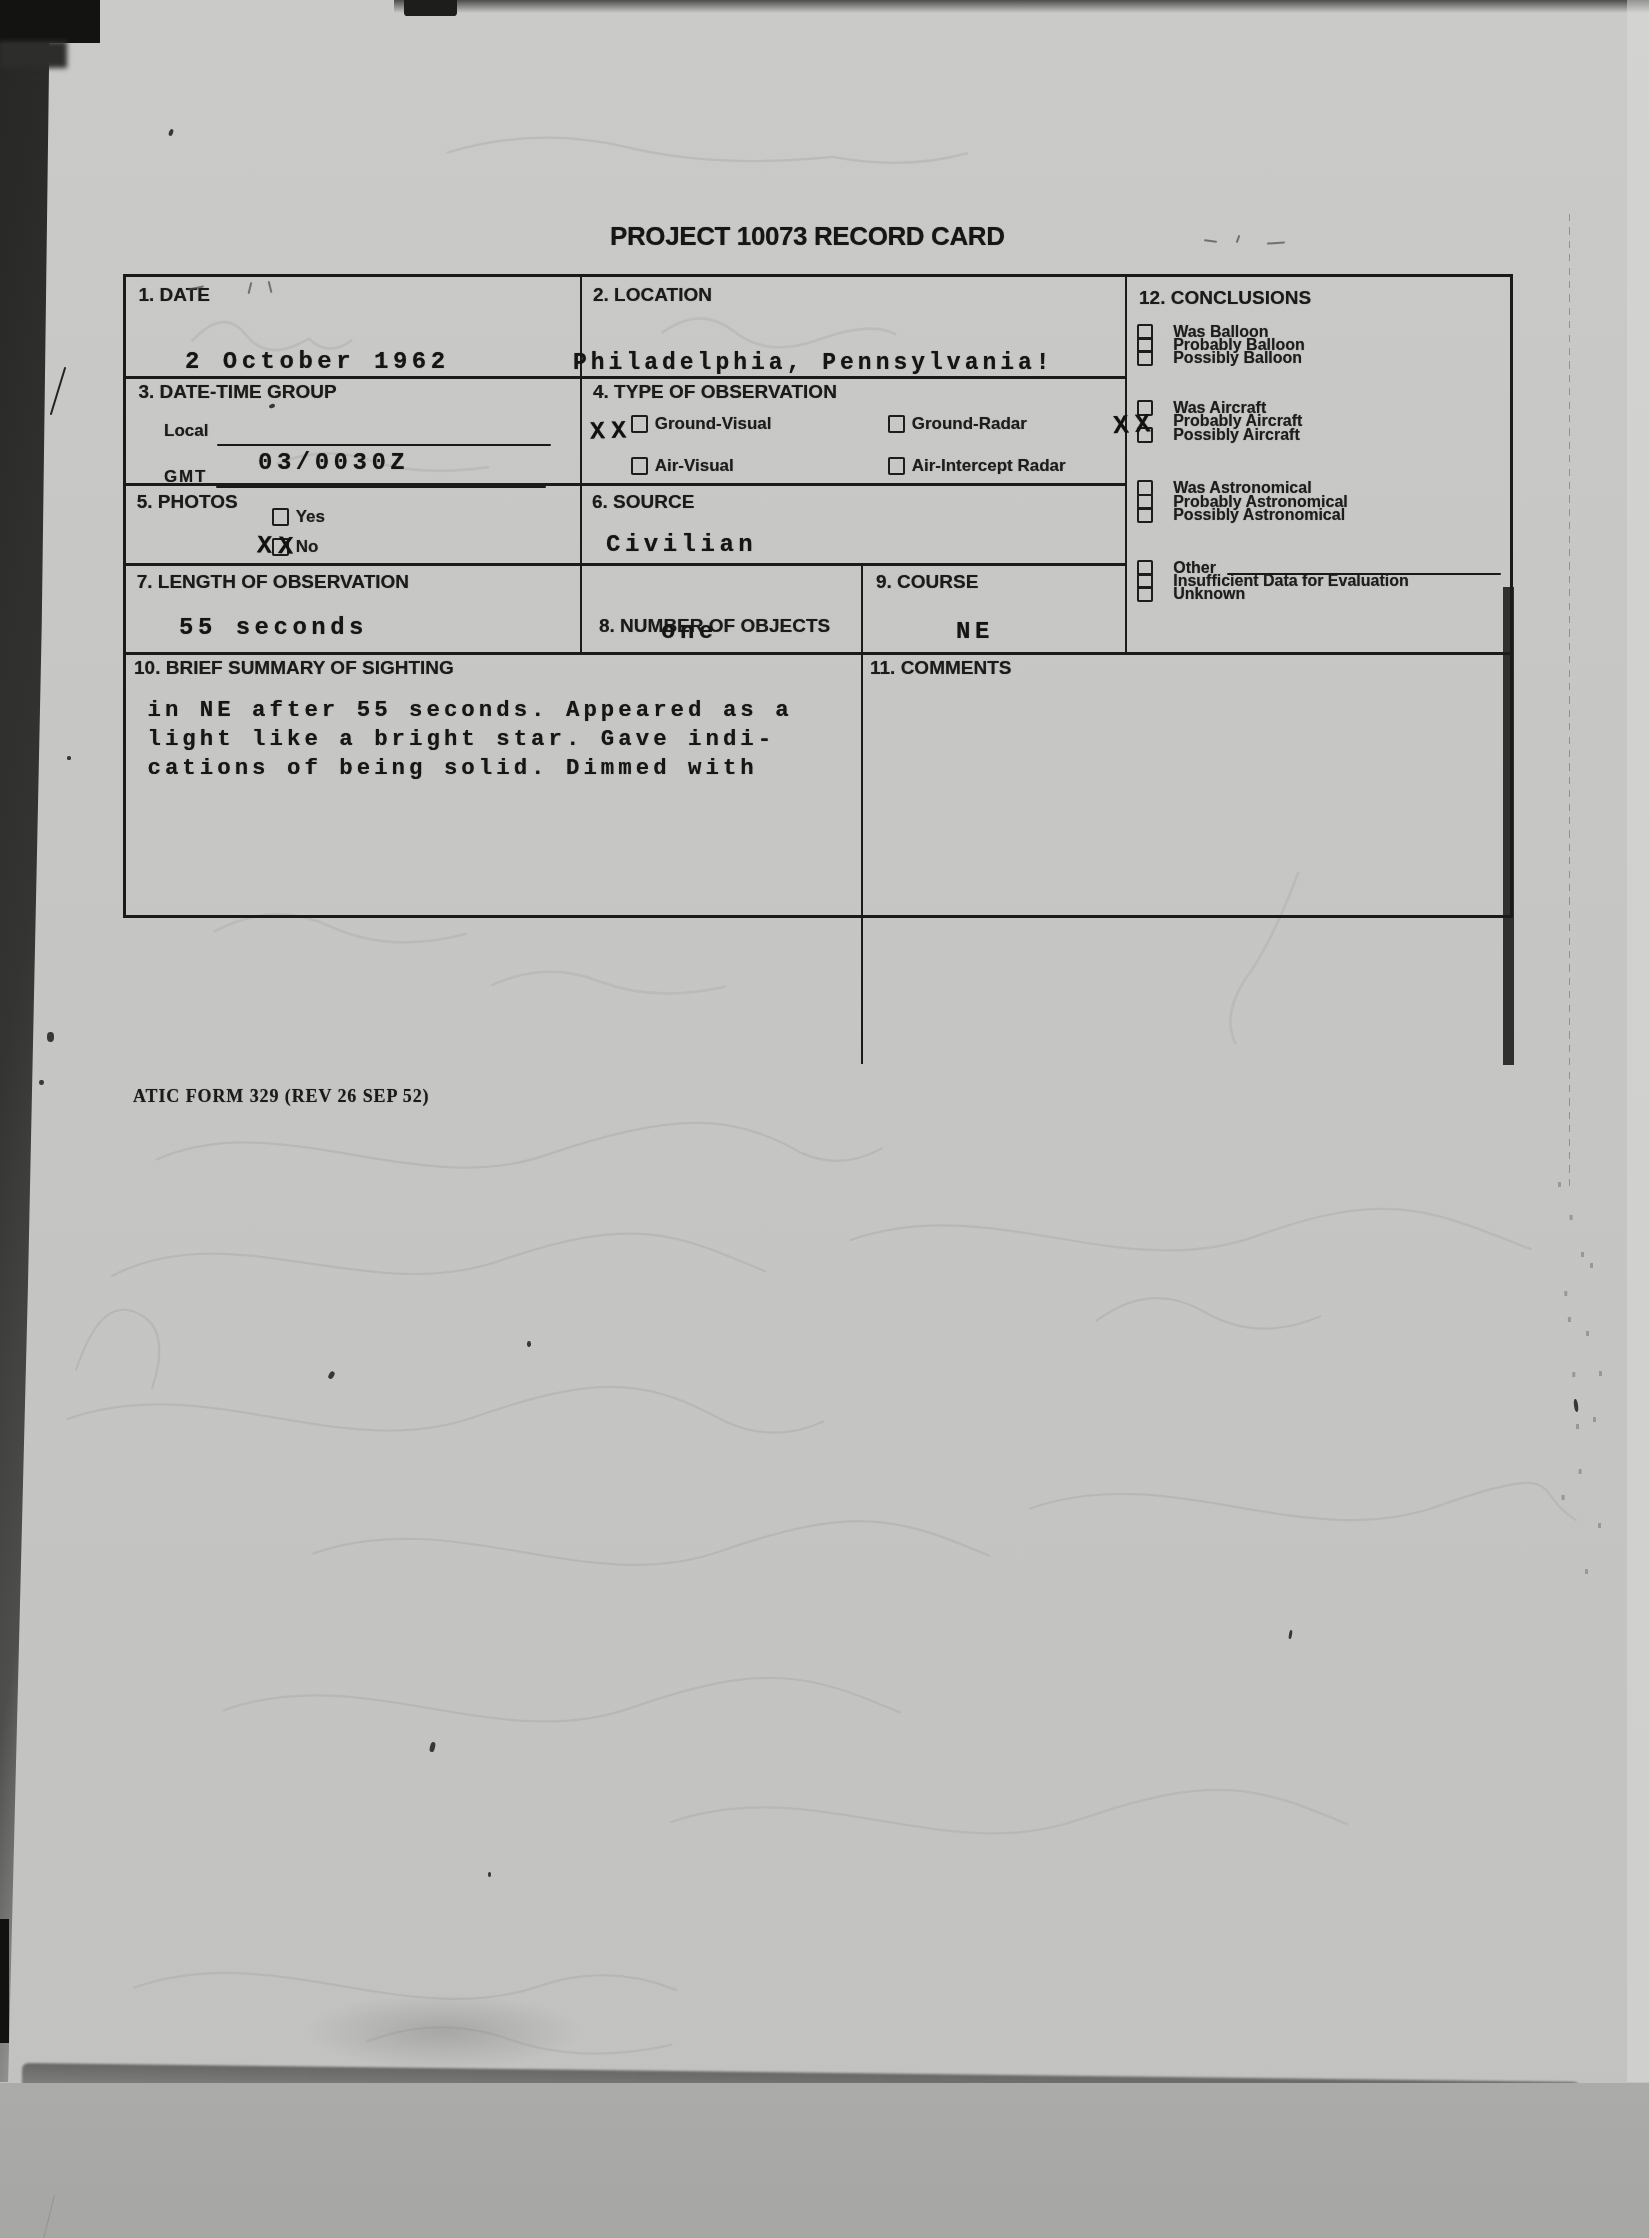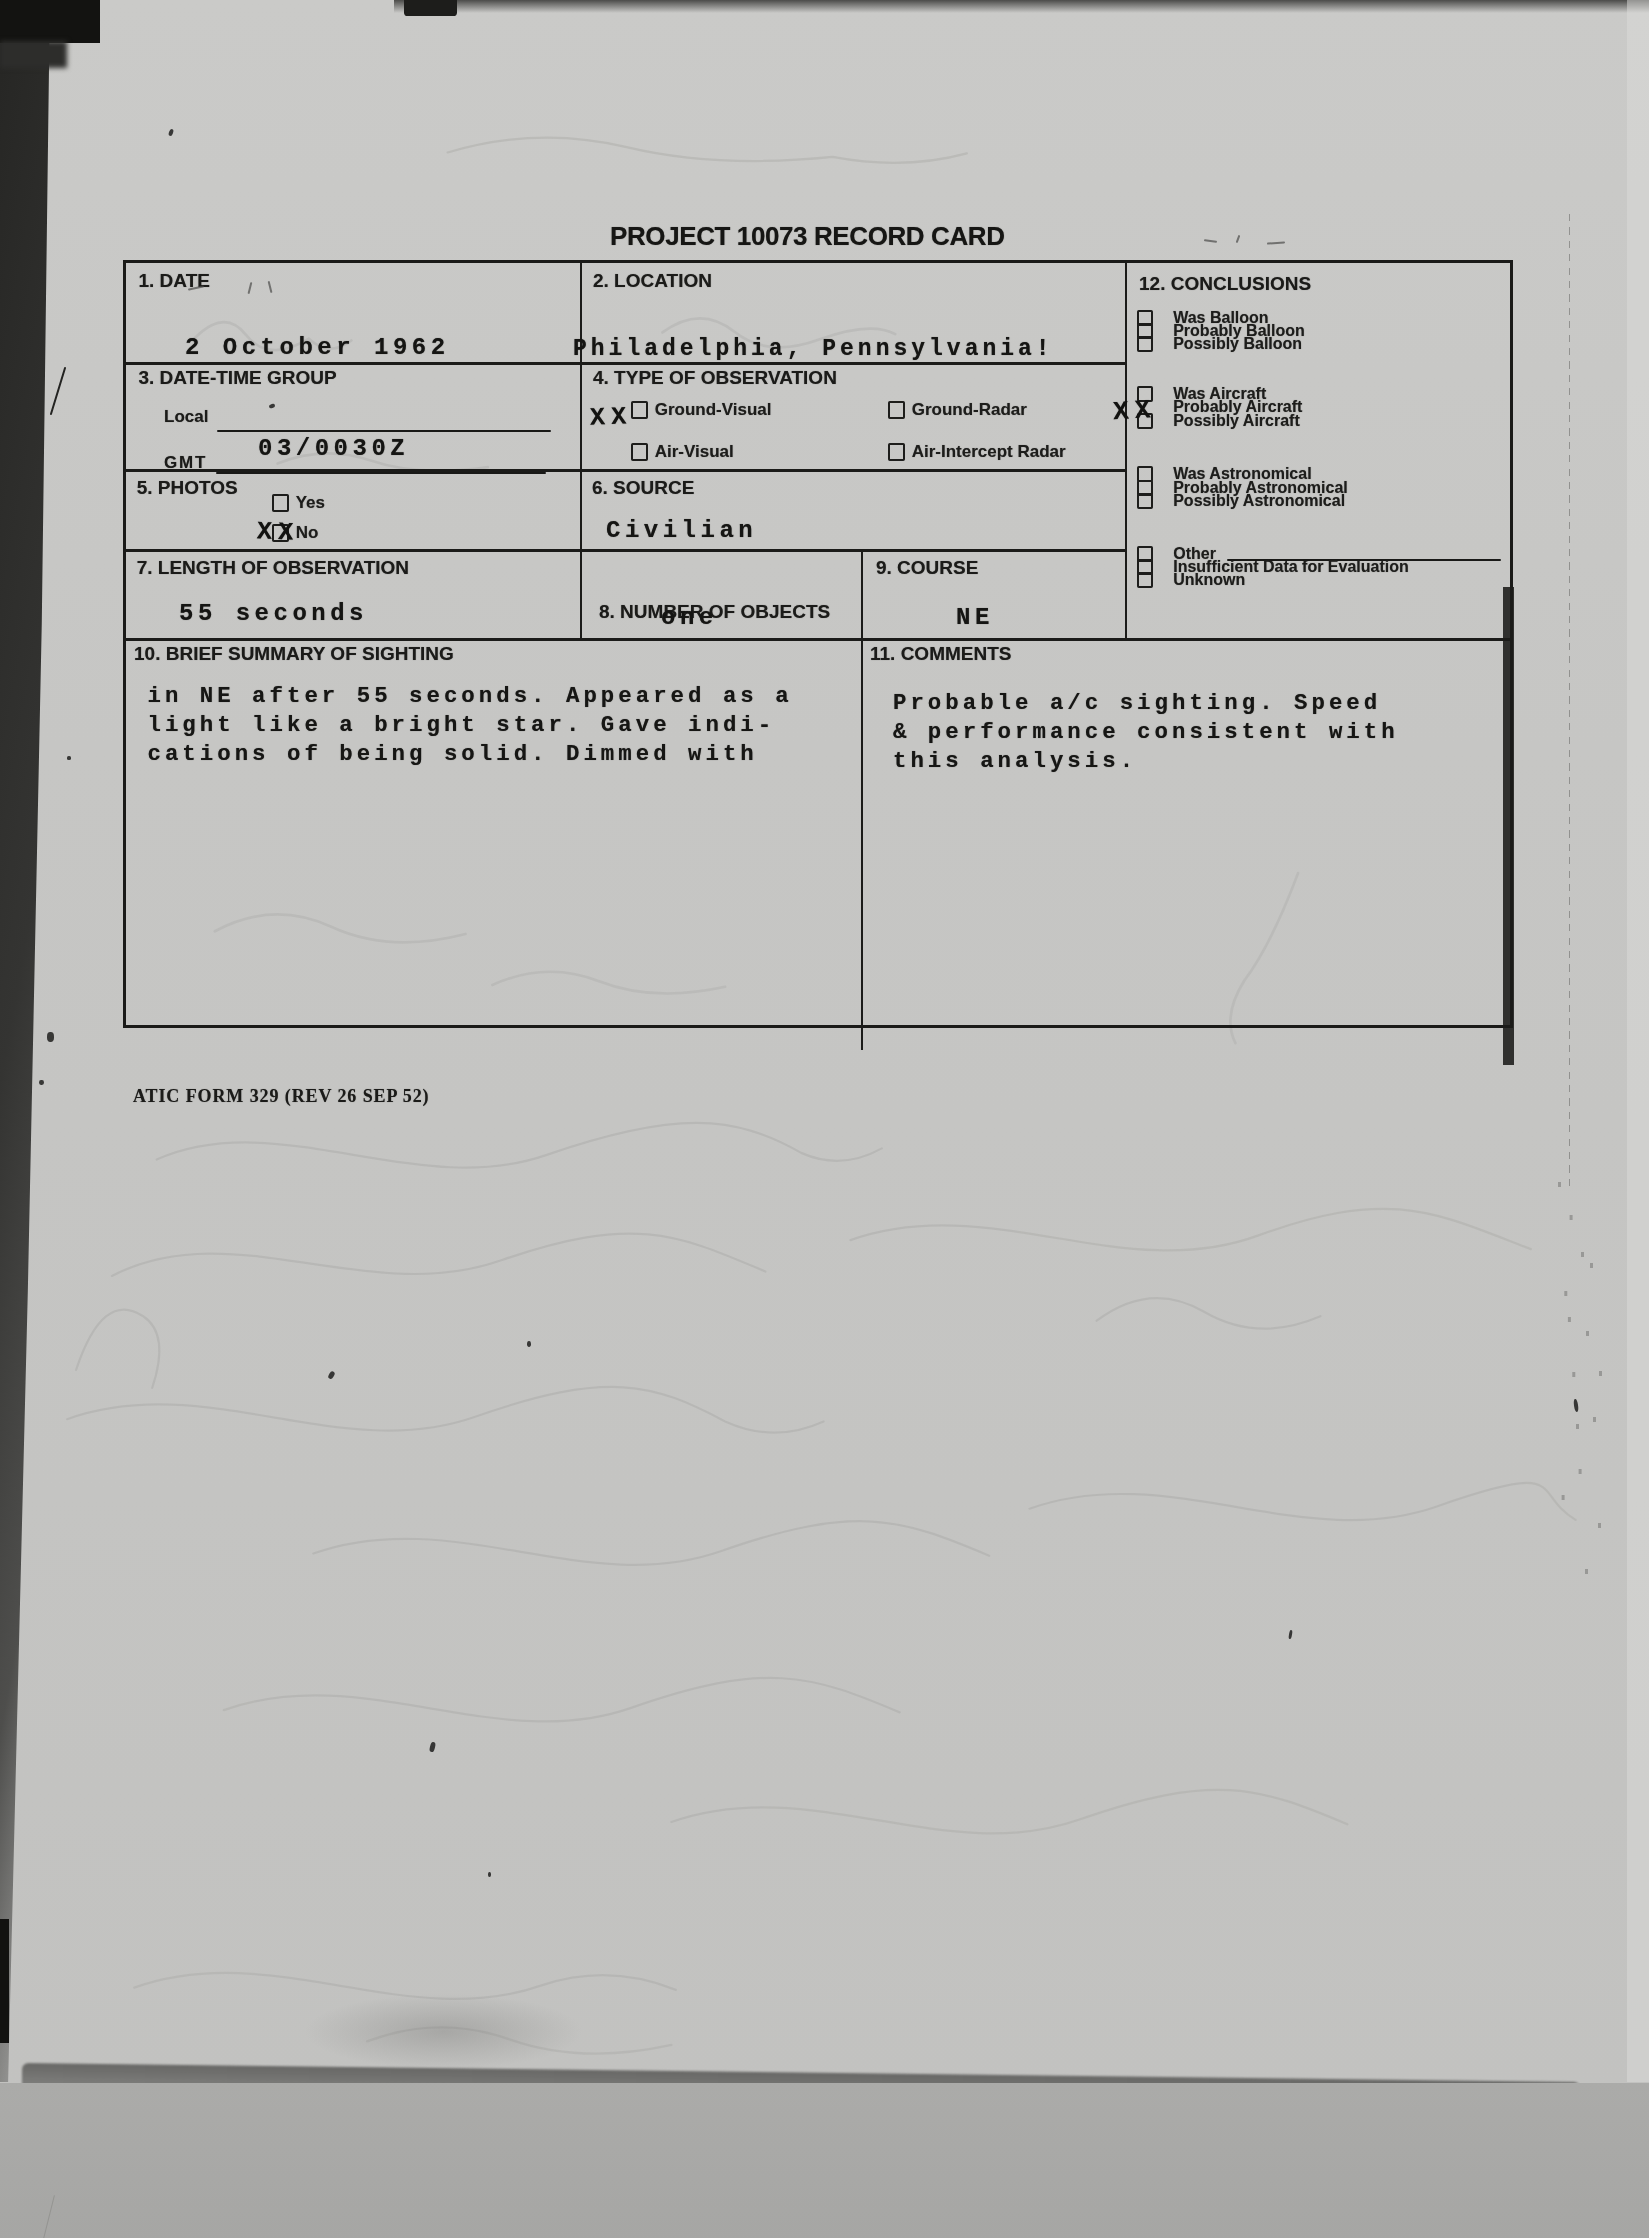--- a/index.html
+++ b/index.html
@@ -28,21 +28,21 @@
   .ink-speck{position:absolute;background:#1f1f1d;border-radius:45%;opacity:.85;}
   .pencil{position:absolute;background:#4c4c4a;opacity:.7;border-radius:0.9px;}
   .bottom-bar{left:0;top:1919px;width:9px;height:124px;background:#121210;}
   .edge-shadow{left:21.5px;top:2063px;width:1558px;height:27px;opacity:.9;filter:blur(0.9px);
      background:linear-gradient(180deg,#5e5e5c,#7d7d7b);transform:rotate(.7deg);transform-origin:left center;border-radius:6.3px;}
   .lower-gray{left:0;top:2083px;width:1649px;height:404px;
      background:linear-gradient(180deg,#ababa9 0%,#a4a4a2 55%,#949492 100%);}
   .smudge{left:251px;top:1979px;width:385px;height:105px;
      background:radial-gradient(closest-side,rgba(110,110,108,.32),rgba(110,110,108,0) 72%);}
   
-  .card{left:123px;top:260px;width:1390px;height:768px;border:3.1px solid #1a1a18;box-sizing:border-box;padding-left:36px;}
+  .card{left:123px;top:274px;width:1390px;height:644px;border:3.1px solid #1a1a18;box-sizing:border-box;padding-left:36px;}
   .hline{position:absolute;background:#1b1b19;height:2.7px;}
   .vline{position:absolute;background:#1b1b19;width:2.2px;}
   .flabel{position:absolute;font:bold 19px "Liberation Sans",sans-serif;color:#1b1b19;
           letter-spacing:0;white-space:nowrap;text-shadow:0 0 0.9px rgba(25,25,23,.55);}
   .clabel{font:bold 16px "Liberation Sans",sans-serif;color:#1d1d1b;white-space:nowrap;
           text-shadow:0 0 0.9px rgba(25,25,23,.5);}
   .typed{position:absolute;font:bold 24px "Liberation Mono",monospace;color:#151513;
          letter-spacing:4.5px;white-space:nowrap;text-shadow:0 0 0.9px rgba(20,20,18,.6);}
   .typed-body{font:bold 22.4px "Liberation Mono",monospace;color:#161614;letter-spacing:4px;
          white-space:nowrap;line-height:29px;text-shadow:0 0 0.9px rgba(20,20,18,.55);}
@@ -157,25 +157,20 @@
     <div class="typed" style="left:830px;top:341px;">NE</div>
 
     <div class="flabel" style="left:8px;top:380px;">10. BRIEF SUMMARY OF SIGHTING</div>
     <div class="abs" style="left:21.5px;top:419px;">
       <div class="typed-body">in NE after 55 seconds. Appeared as a</div>
       <div class="typed-body">light like a bright star. Gave indi-</div>
       <div class="typed-body">cations of being solid. Dimmed with</div>
     </div>
 
     <div class="flabel" style="left:744px;top:380px;">11. COMMENTS</div>
-    <div class="abs" style="left:767px;top:426px;">
-      <div class="typed-body">Probable a/c sighting. Speed</div>
-      <div class="typed-body">&amp; performance consistent with</div>
-      <div class="typed-body">this analysis.</div>
-    </div>
 
     <div class="flabel" style="left:1013px;top:9.9px;">12. CONCLUSIONS</div>
 
     <div class="crow" style="left:1011px;top:47px;">
       <span class="cbx"></span>
       <span class="clabel">Was Balloon</span>
     </div>
     <div class="crow" style="left:1011px;top:60px;">
       <span class="cbx"></span>
       <span class="clabel">Probably Balloon</span>

